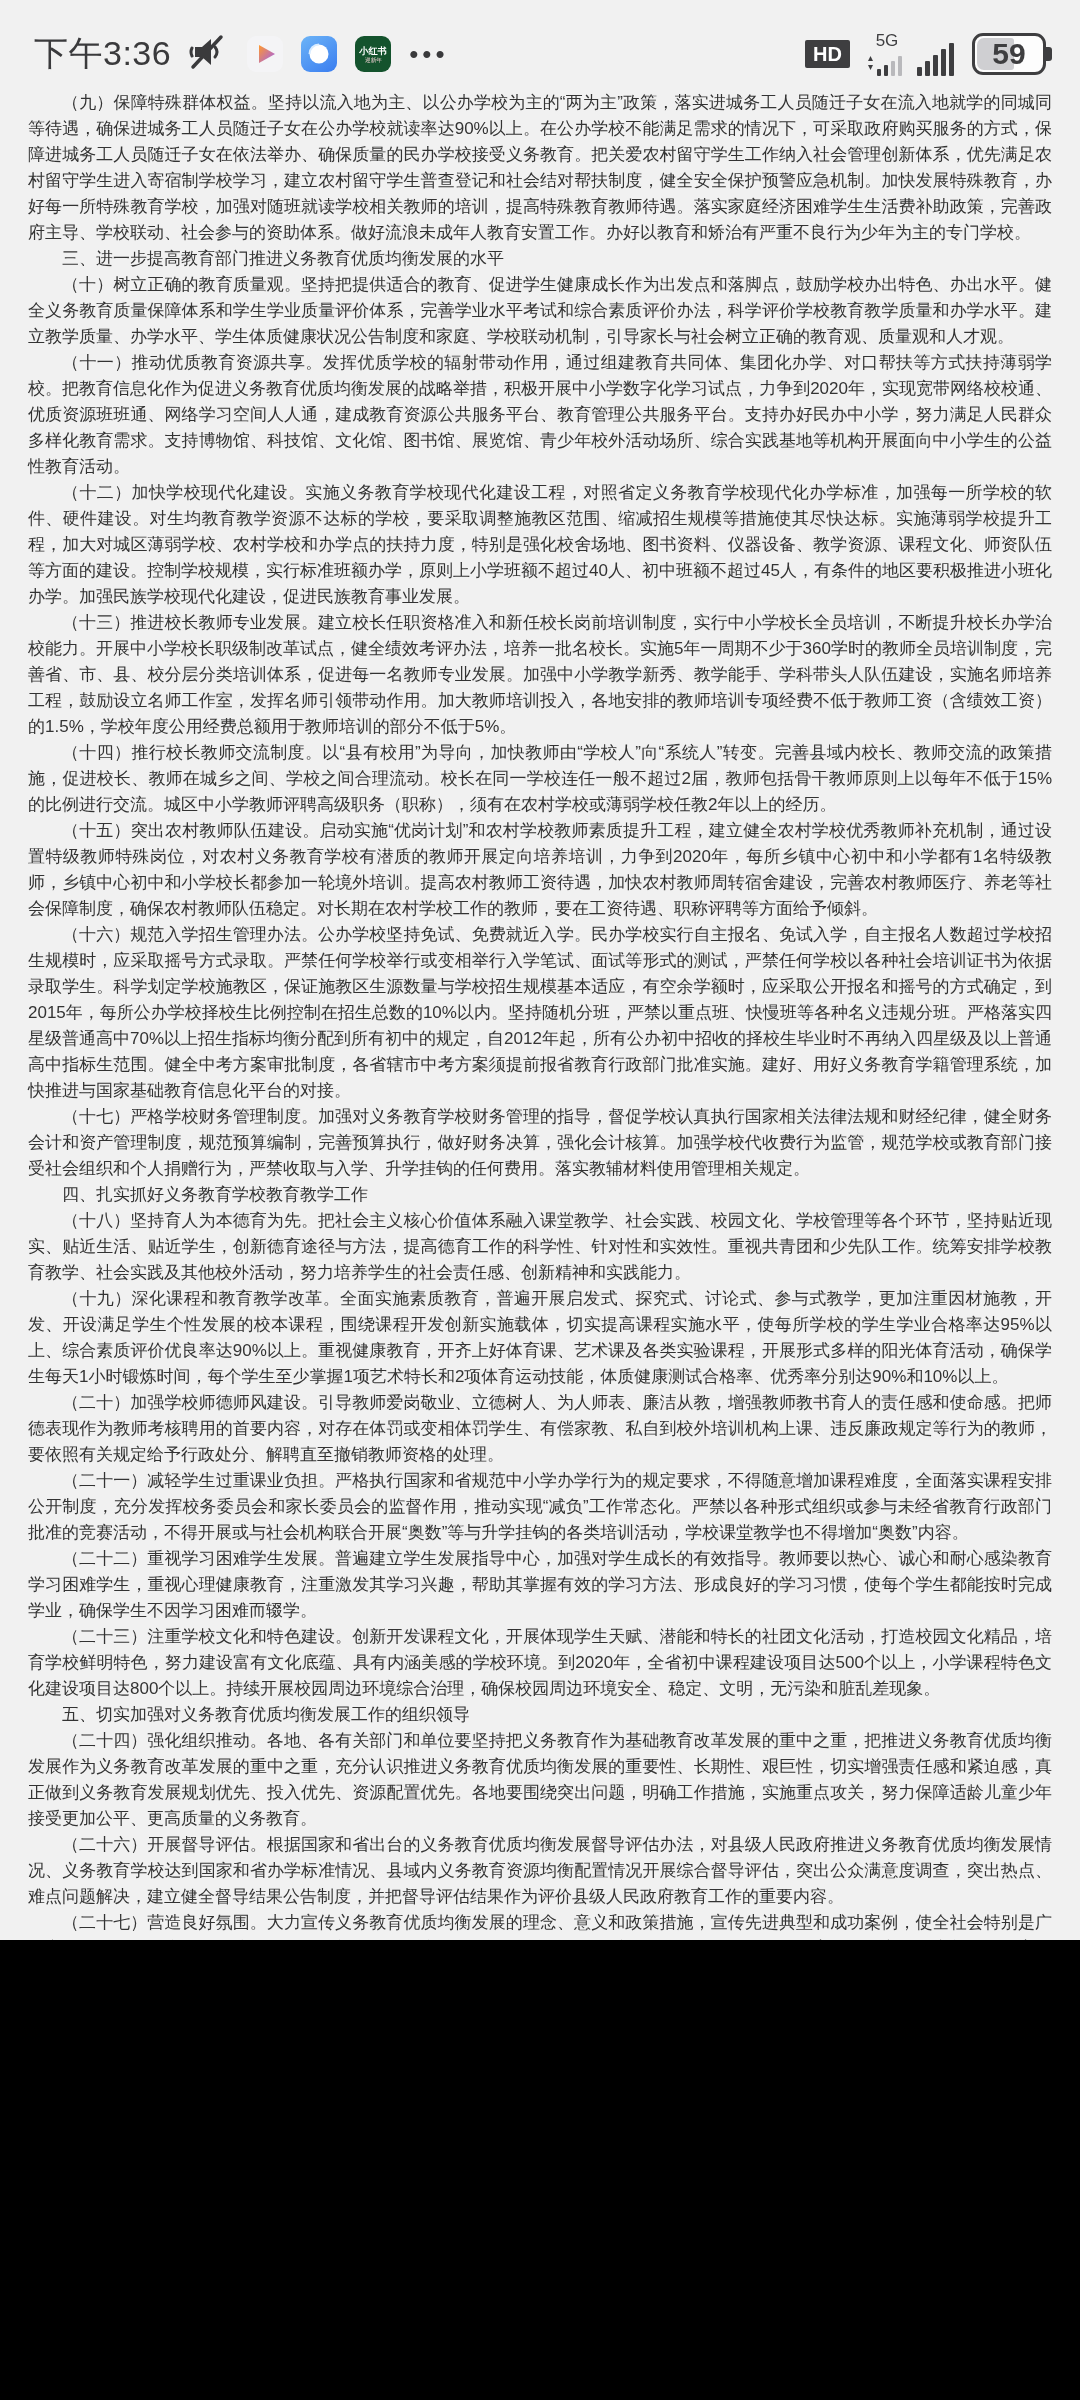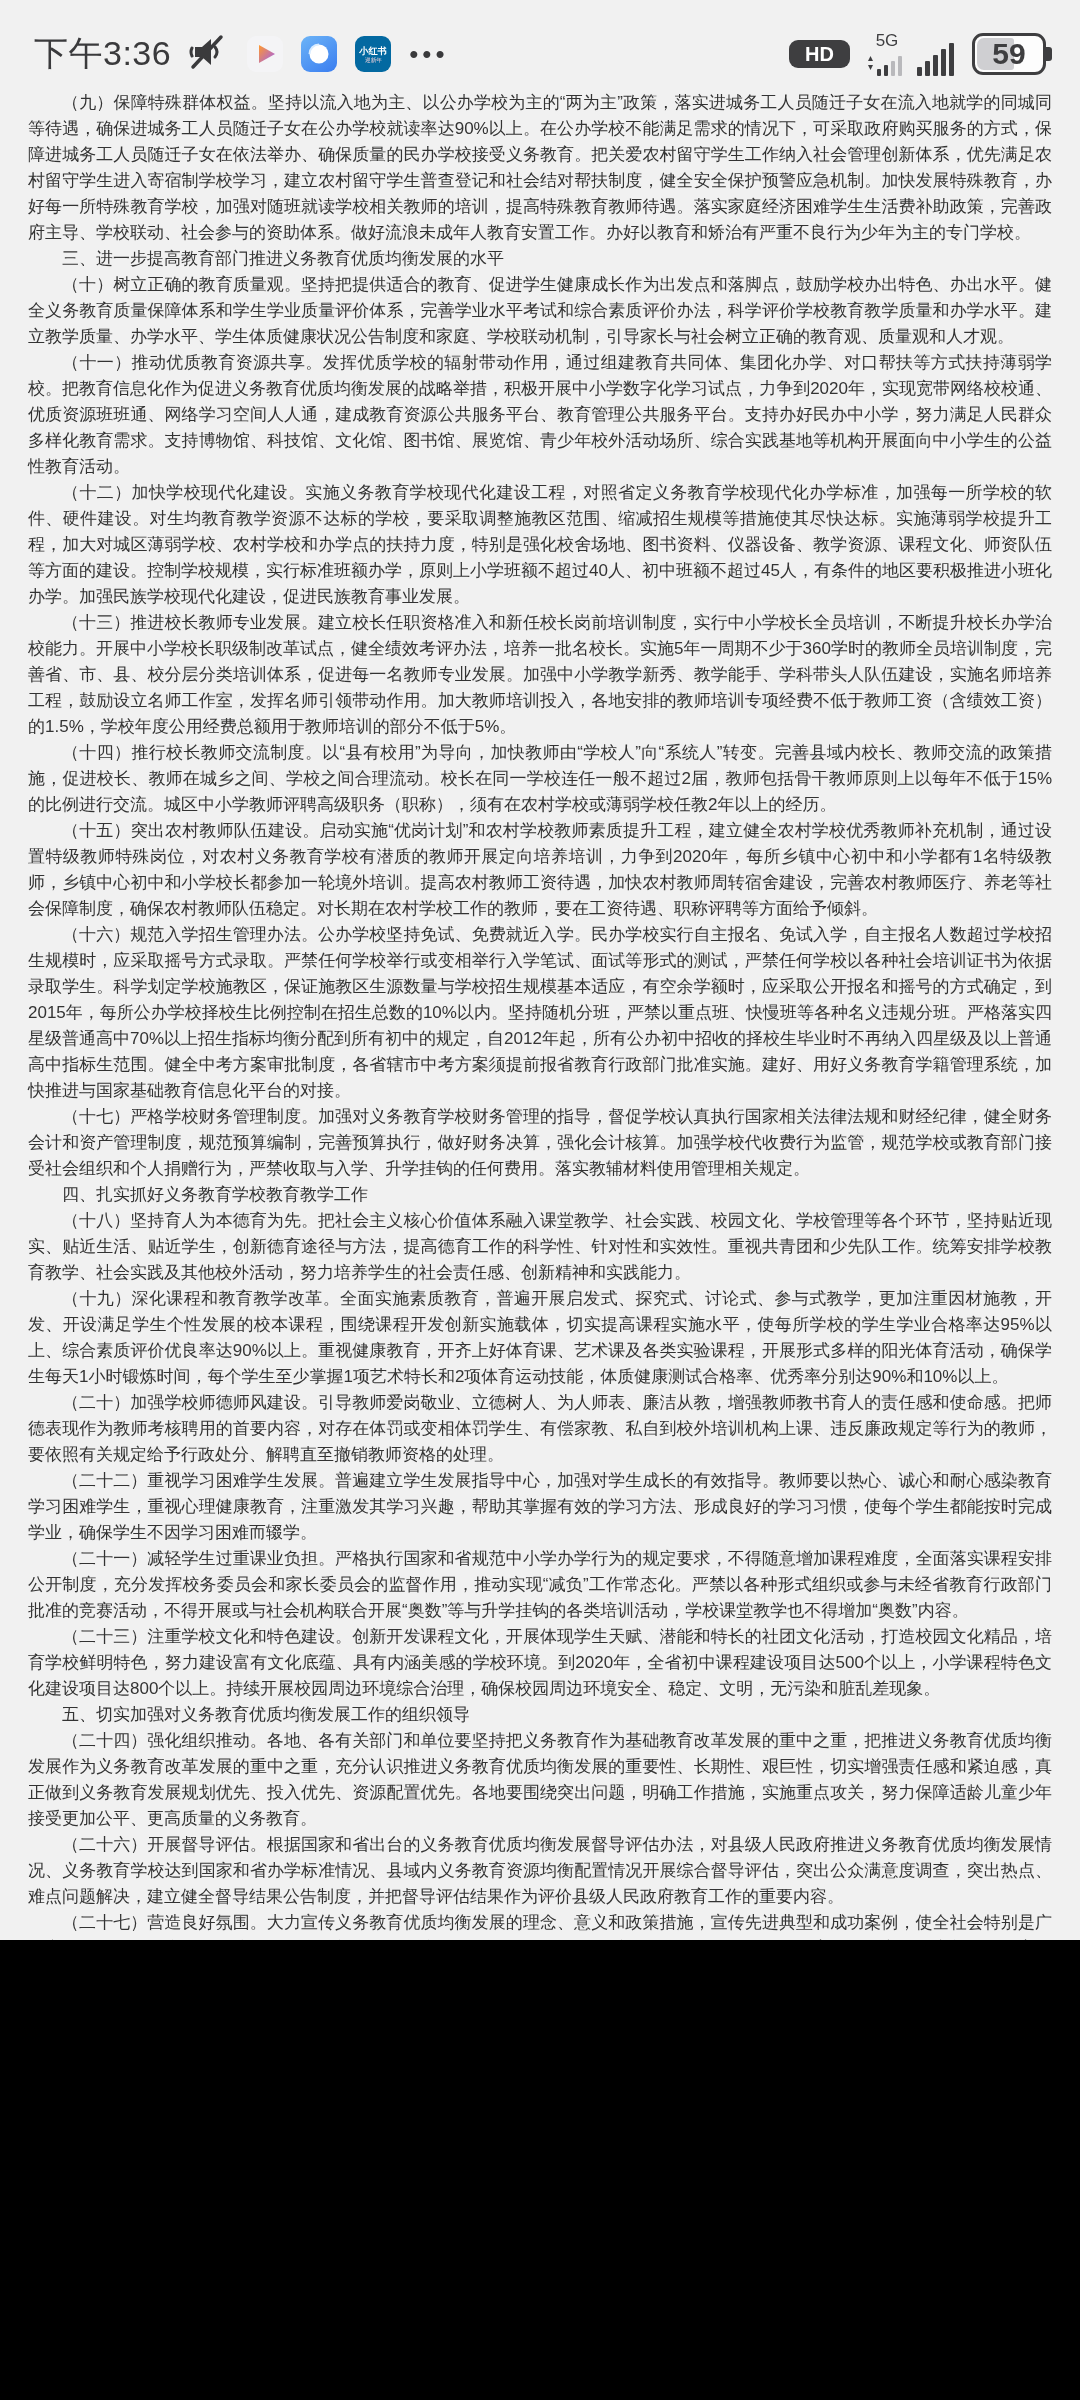--- a/index.html
+++ b/index.html
@@ -13,27 +13,27 @@
   .status-bar{
     position:absolute;top:26px;left:0;right:0;height:56px;
     display:flex;align-items:center;padding:0 34px;box-sizing:border-box;
   }
   .sb-time{font-size:34px;font-weight:500;color:#3a3a3c;letter-spacing:.5px;}
   .sb-left{display:flex;align-items:center;gap:18px;}
   .app-badge{width:36px;height:36px;border-radius:9px;display:flex;flex-direction:column;
     align-items:center;justify-content:center;overflow:hidden;}
   .badge-video{background:#f4f4f6;}
   .badge-browser{background:linear-gradient(145deg,#6cb4f7,#3a7df0);}
-  .badge-xhs{background:#0369a1;}
+  .badge-xhs{background:#14532d;}
   .badge-xhs .xhs-label{color:#fff;font-size:10px;line-height:11px;font-weight:700;transform:scale(.92);white-space:nowrap;}
   .badge-xhs .xhs-sub{color:#ffd9de;font-size:7px;line-height:8px;transform:scale(.8);white-space:nowrap;}
   .sb-dots{font-size:26px;color:#3a3a3c;letter-spacing:4px;line-height:1;}
   .sb-right{margin-left:auto;display:flex;align-items:center;gap:16px;}
   .hd-badge{background:#3e3e40;color:#fff;font-weight:700;font-size:20px;
-    border-radius:9px;padding:4px 16px;line-height:1;}
+    border-radius:2px;padding:4px 8px;line-height:1;}
   .net-cluster{display:flex;align-items:flex-end;gap:8px;}
   .net-left{display:flex;flex-direction:column;align-items:center;line-height:1;}
   .net-5g{font-size:17px;color:#3e3e40;font-weight:500;margin-bottom:2px;}
   .battery{position:relative;width:68px;height:36px;border:3px solid #3e3e40;border-radius:11px;
     display:flex;align-items:center;justify-content:center;background:#fdfdfd;}
   .battery-fill{position:absolute;left:2px;top:2px;bottom:2px;width:55%;background:#cfcfd2;border-radius:7px 3px 3px 7px;}
   .battery-num{position:relative;font-size:30px;font-weight:600;color:#3e3e40;}
   .battery-nub{position:absolute;right:-9px;top:50%;transform:translateY(-50%);
     width:6px;height:14px;background:#3e3e40;border-radius:0 3px 3px 0;}
   
@@ -151,22 +151,22 @@
     <p class="para">（十二）加快学校现代化建设。实施义务教育学校现代化建设工程，对照省定义务教育学校现代化办学标准，加强每一所学校的软件、硬件建设。对生均教育教学资源不达标的学校，要采取调整施教区范围、缩减招生规模等措施使其尽快达标。实施薄弱学校提升工程，加大对城区薄弱学校、农村学校和办学点的扶持力度，特别是强化校舍场地、图书资料、仪器设备、教学资源、课程文化、师资队伍等方面的建设。控制学校规模，实行标准班额办学，原则上小学班额不超过40人、初中班额不超过45人，有条件的地区要积极推进小班化办学。加强民族学校现代化建设，促进民族教育事业发展。</p>
     <p class="para">（十三）推进校长教师专业发展。建立校长任职资格准入和新任校长岗前培训制度，实行中小学校长全员培训，不断提升校长办学治校能力。开展中小学校长职级制改革试点，健全绩效考评办法，培养一批名校长。实施5年一周期不少于360学时的教师全员培训制度，完善省、市、县、校分层分类培训体系，促进每一名教师专业发展。加强中小学教学新秀、教学能手、学科带头人队伍建设，实施名师培养工程，鼓励设立名师工作室，发挥名师引领带动作用。加大教师培训投入，各地安排的教师培训专项经费不低于教师工资（含绩效工资）的1.5%，学校年度公用经费总额用于教师培训的部分不低于5%。</p>
     <p class="para">（十四）推行校长教师交流制度。以“县有校用”为导向，加快教师由“学校人”向“系统人”转变。完善县域内校长、教师交流的政策措施，促进校长、教师在城乡之间、学校之间合理流动。校长在同一学校连任一般不超过2届，教师包括骨干教师原则上以每年不低于15%的比例进行交流。城区中小学教师评聘高级职务（职称），须有在农村学校或薄弱学校任教2年以上的经历。</p>
     <p class="para">（十五）突出农村教师队伍建设。启动实施“优岗计划”和农村学校教师素质提升工程，建立健全农村学校优秀教师补充机制，通过设置特级教师特殊岗位，对农村义务教育学校有潜质的教师开展定向培养培训，力争到2020年，每所乡镇中心初中和小学都有1名特级教师，乡镇中心初中和小学校长都参加一轮境外培训。提高农村教师工资待遇，加快农村教师周转宿舍建设，完善农村教师医疗、养老等社会保障制度，确保农村教师队伍稳定。对长期在农村学校工作的教师，要在工资待遇、职称评聘等方面给予倾斜。</p>
     <p class="para">（十六）规范入学招生管理办法。公办学校坚持免试、免费就近入学。民办学校实行自主报名、免试入学，自主报名人数超过学校招生规模时，应采取摇号方式录取。严禁任何学校举行或变相举行入学笔试、面试等形式的测试，严禁任何学校以各种社会培训证书为依据录取学生。科学划定学校施教区，保证施教区生源数量与学校招生规模基本适应，有空余学额时，应采取公开报名和摇号的方式确定，到2015年，每所公办学校择校生比例控制在招生总数的10%以内。坚持随机分班，严禁以重点班、快慢班等各种名义违规分班。严格落实四星级普通高中70%以上招生指标均衡分配到所有初中的规定，自2012年起，所有公办初中招收的择校生毕业时不再纳入四星级及以上普通高中指标生范围。健全中考方案审批制度，各省辖市中考方案须提前报省教育行政部门批准实施。建好、用好义务教育学籍管理系统，加快推进与国家基础教育信息化平台的对接。</p>
     <p class="para">（十七）严格学校财务管理制度。加强对义务教育学校财务管理的指导，督促学校认真执行国家相关法律法规和财经纪律，健全财务会计和资产管理制度，规范预算编制，完善预算执行，做好财务决算，强化会计核算。加强学校代收费行为监管，规范学校或教育部门接受社会组织和个人捐赠行为，严禁收取与入学、升学挂钩的任何费用。落实教辅材料使用管理相关规定。</p>
     <p class="para">四、扎实抓好义务教育学校教育教学工作</p>
     <p class="para">（十八）坚持育人为本德育为先。把社会主义核心价值体系融入课堂教学、社会实践、校园文化、学校管理等各个环节，坚持贴近现实、贴近生活、贴近学生，创新德育途径与方法，提高德育工作的科学性、针对性和实效性。重视共青团和少先队工作。统筹安排学校教育教学、社会实践及其他校外活动，努力培养学生的社会责任感、创新精神和实践能力。</p>
     <p class="para">（十九）深化课程和教育教学改革。全面实施素质教育，普遍开展启发式、探究式、讨论式、参与式教学，更加注重因材施教，开发、开设满足学生个性发展的校本课程，围绕课程开发创新实施载体，切实提高课程实施水平，使每所学校的学生学业合格率达95%以上、综合素质评价优良率达90%以上。重视健康教育，开齐上好体育课、艺术课及各类实验课程，开展形式多样的阳光体育活动，确保学生每天1小时锻炼时间，每个学生至少掌握1项艺术特长和2项体育运动技能，体质健康测试合格率、优秀率分别达90%和10%以上。</p>
     <p class="para">（二十）加强学校师德师风建设。引导教师爱岗敬业、立德树人、为人师表、廉洁从教，增强教师教书育人的责任感和使命感。把师德表现作为教师考核聘用的首要内容，对存在体罚或变相体罚学生、有偿家教、私自到校外培训机构上课、违反廉政规定等行为的教师，要依照有关规定给予行政处分、解聘直至撤销教师资格的处理。</p>
+    <p class="para">（二十一）减轻学生过重课业负担。严格执行国家和省规范中小学办学行为的规定要求，不得随意增加课程难度，全面落实课程安排公开制度，充分发挥校务委员会和家长委员会的监督作用，推动实现“减负”工作常态化。严禁以各种形式组织或参与未经省教育行政部门批准的竞赛活动，不得开展或与社会机构联合开展“奥数”等与升学挂钩的各类培训活动，学校课堂教学也不得增加“奥数”内容。</p>
     <p class="para">（二十二）重视学习困难学生发展。普遍建立学生发展指导中心，加强对学生成长的有效指导。教师要以热心、诚心和耐心感染教育学习困难学生，重视心理健康教育，注重激发其学习兴趣，帮助其掌握有效的学习方法、形成良好的学习习惯，使每个学生都能按时完成学业，确保学生不因学习困难而辍学。</p>
-    <p class="para">（二十一）减轻学生过重课业负担。严格执行国家和省规范中小学办学行为的规定要求，不得随意增加课程难度，全面落实课程安排公开制度，充分发挥校务委员会和家长委员会的监督作用，推动实现“减负”工作常态化。严禁以各种形式组织或参与未经省教育行政部门批准的竞赛活动，不得开展或与社会机构联合开展“奥数”等与升学挂钩的各类培训活动，学校课堂教学也不得增加“奥数”内容。</p>
     <p class="para">（二十三）注重学校文化和特色建设。创新开发课程文化，开展体现学生天赋、潜能和特长的社团文化活动，打造校园文化精品，培育学校鲜明特色，努力建设富有文化底蕴、具有内涵美感的学校环境。到2020年，全省初中课程建设项目达500个以上，小学课程特色文化建设项目达800个以上。持续开展校园周边环境综合治理，确保校园周边环境安全、稳定、文明，无污染和脏乱差现象。</p>
     <p class="para">五、切实加强对义务教育优质均衡发展工作的组织领导</p>
     <p class="para">（二十四）强化组织推动。各地、各有关部门和单位要坚持把义务教育作为基础教育改革发展的重中之重，把推进义务教育优质均衡发展作为义务教育改革发展的重中之重，充分认识推进义务教育优质均衡发展的重要性、长期性、艰巨性，切实增强责任感和紧迫感，真正做到义务教育发展规划优先、投入优先、资源配置优先。各地要围绕突出问题，明确工作措施，实施重点攻关，努力保障适龄儿童少年接受更加公平、更高质量的义务教育。</p>
     <p class="para">（二十六）开展督导评估。根据国家和省出台的义务教育优质均衡发展督导评估办法，对县级人民政府推进义务教育优质均衡发展情况、义务教育学校达到国家和省办学标准情况、县域内义务教育资源均衡配置情况开展综合督导评估，突出公众满意度调查，突出热点、难点问题解决，建立健全督导结果公告制度，并把督导评估结果作为评价县级人民政府教育工作的重要内容。</p>
     <p class="para">（二十七）营造良好氛围。大力宣传义务教育优质均衡发展的理念、意义和政策措施，宣传先进典型和成功案例，使全社会特别是广大家长积极支持、广泛参与这项工作。表彰奖励作出突出贡献的先进地区、优秀校长和教师，让更多的教育工作者主动适应新时期教育改革要求，自觉投身到素质教育和义务教育优质均衡发展中来。</p>
     <div class="sig">
       <div>2012年11月17日</div>
     </div>
   </div>
 

